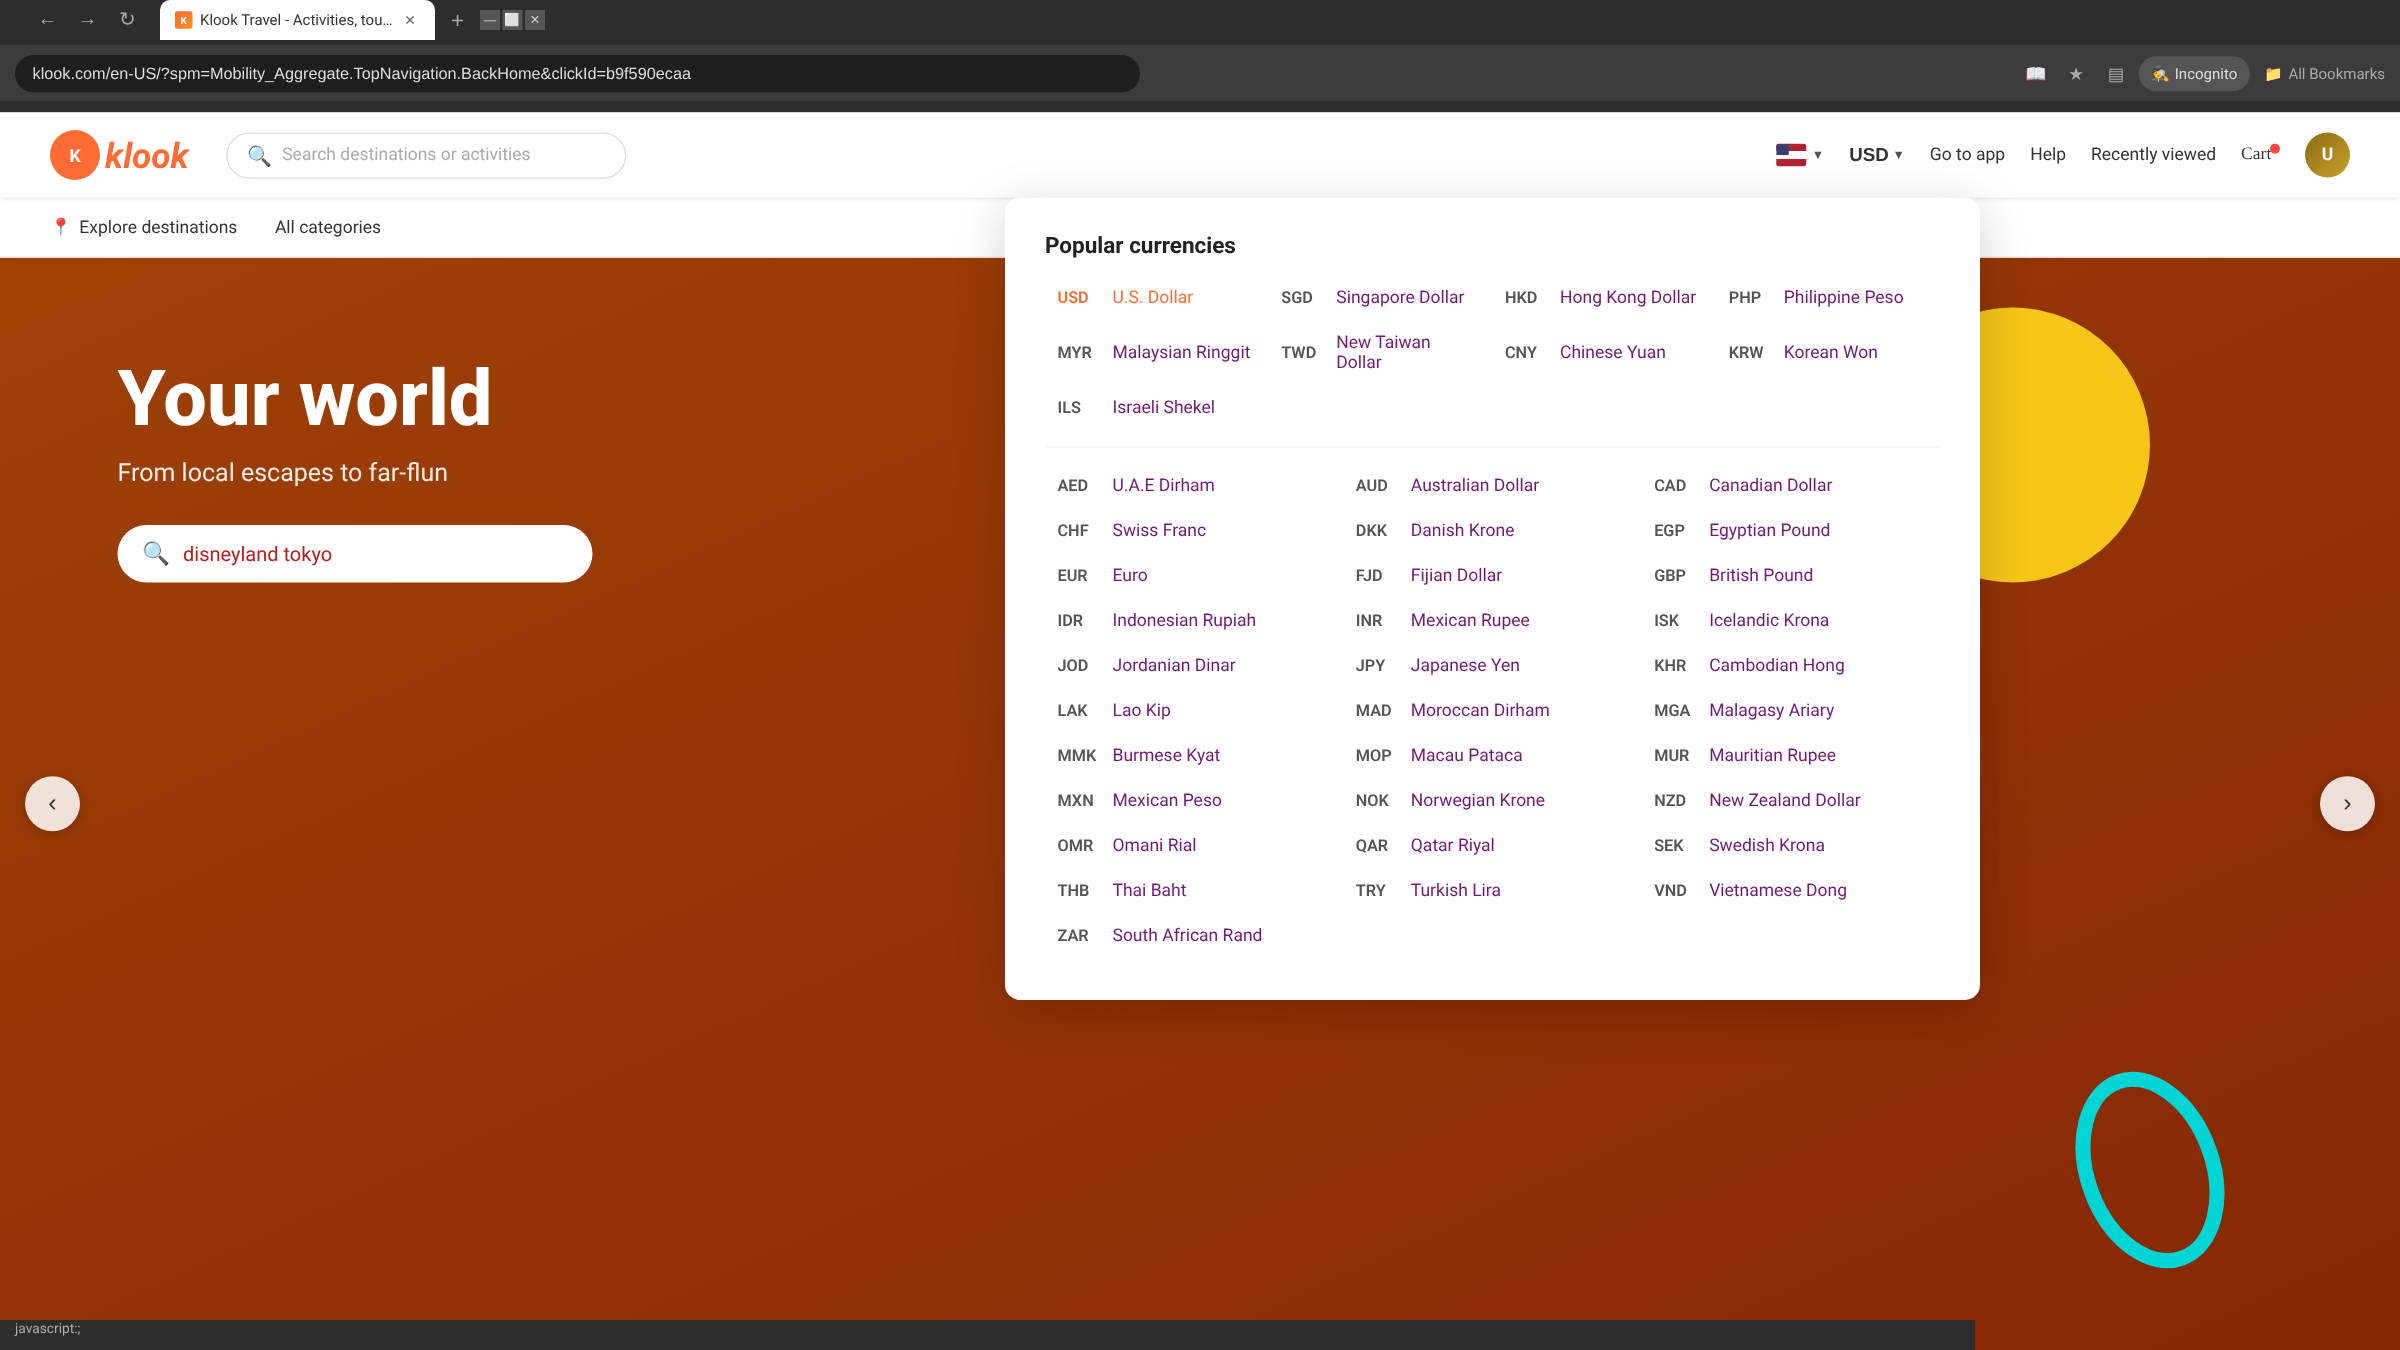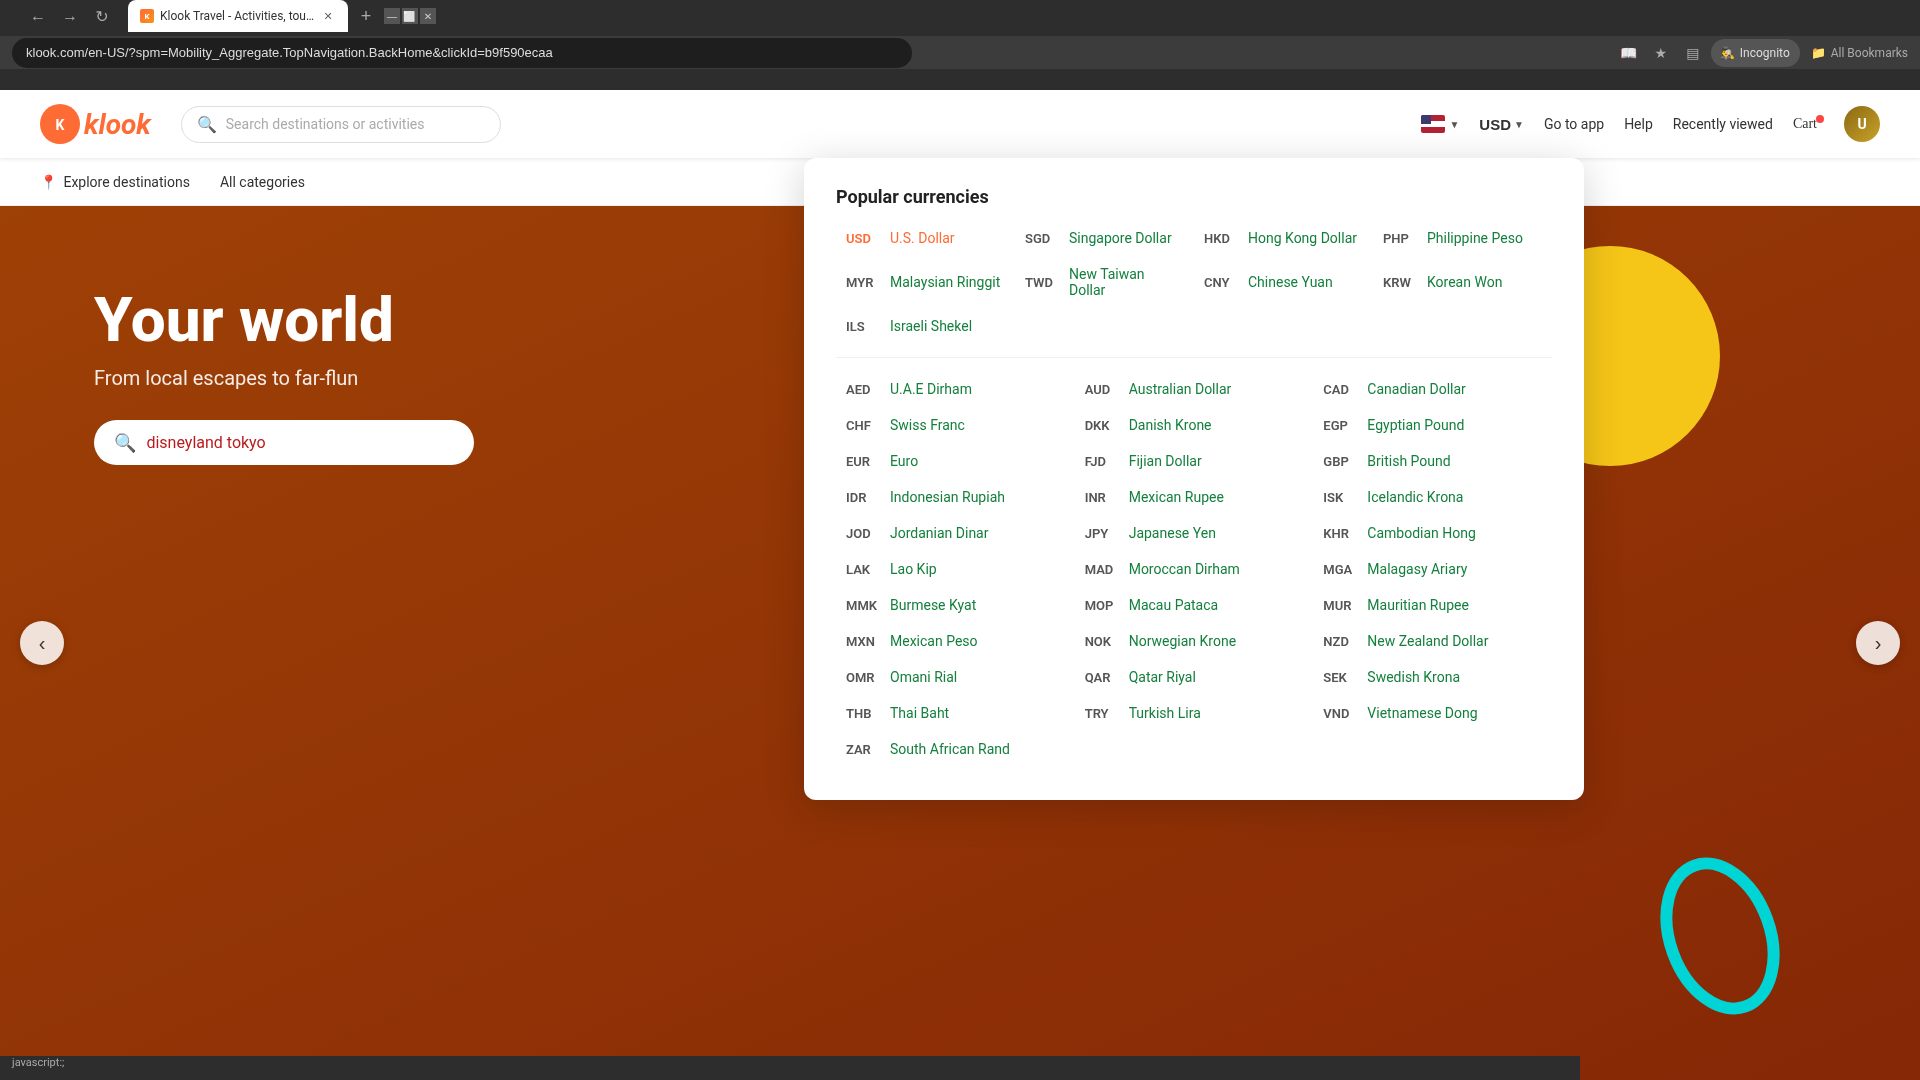--- a/index.html
+++ b/index.html
@@ -73,21 +73,21 @@
       font-size: 18px;
       cursor: pointer;
       display: flex; align-items: center; justify-content: center;
     }
 
     
     .address-bar-row {
       display: flex;
       align-items: center;
       background: #3c3c3c;
-      height: 33px;
+      height: 45px;
       padding: 6px 12px;
       gap: 8px;
     }
     .nav-btn {
       width: 28px; height: 28px;
       background: transparent;
       border: none;
       color: #aaa;
       font-size: 16px;
       cursor: pointer;
@@ -398,21 +398,21 @@
     }
     .currency-item.active .currency-code { color: #ff6b35; }
     .currency-item.active .currency-name { color: #ff6b35; }
     .currency-code {
       font-weight: 600;
       color: #555;
       min-width: 36px;
       font-size: 13px;
     }
     .currency-name {
-      color: #15803d;
+      color: #701a75;
       font-size: 14px;
     }
     .divider {
       height: 1px;
       background: #f0f0f0;
       margin: 16px 0;
     }
 
     
     .status-bar {

